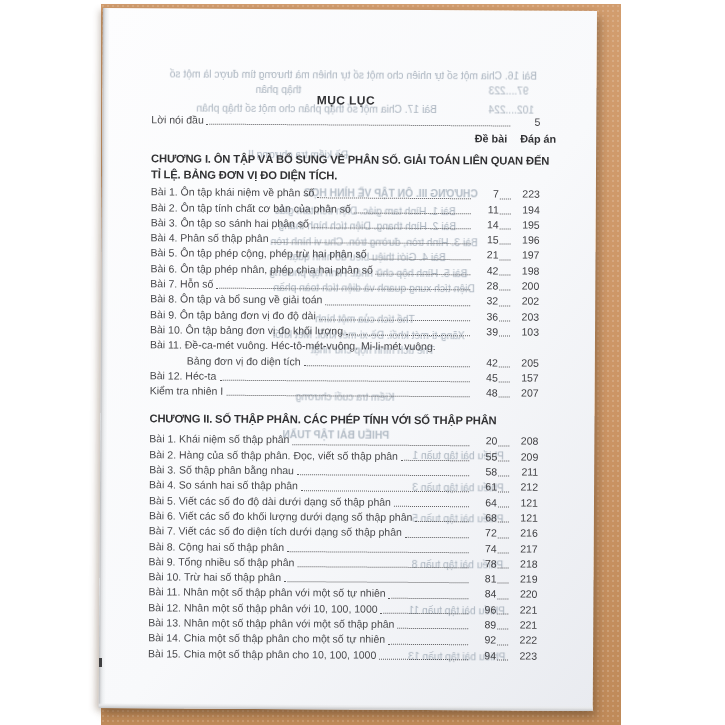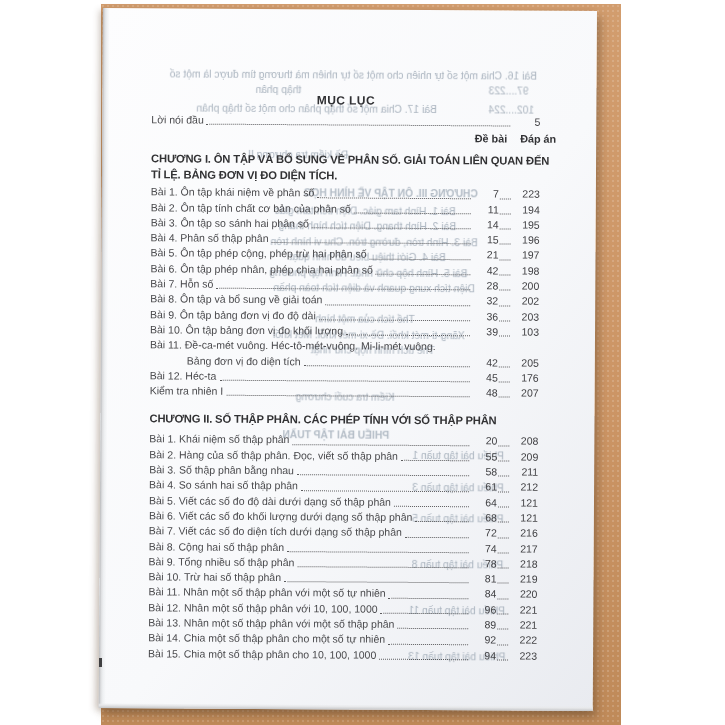--- a/index.html
+++ b/index.html
@@ -182,21 +182,21 @@
                 <span class="leader"></span>
                 <span class="n1">42</span>
                 <span class="gapdots"></span>
                 <span class="n2">205</span>
               </div>
               <div class="row">
                 <span>Bài 12. Héc-ta</span>
                 <span class="leader"></span>
                 <span class="n1">45</span>
                 <span class="gapdots"></span>
-                <span class="n2">176</span>
+                <span class="n2">157</span>
               </div>
               <div class="row">
                 <span>Kiểm tra nhiên I</span>
                 <span class="leader"></span>
                 <span class="n1">48</span>
                 <span class="gapdots"></span>
                 <span class="n2">207</span>
               </div>
             </div>
   </section>

